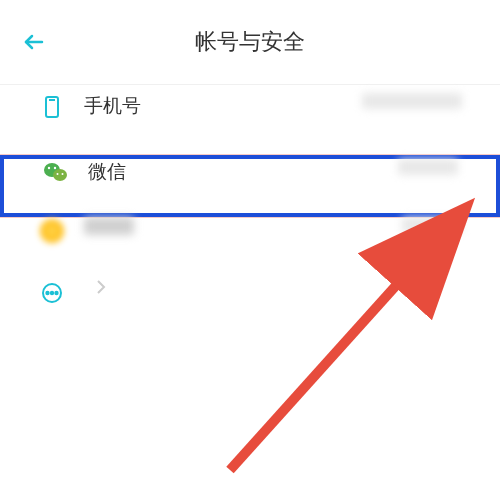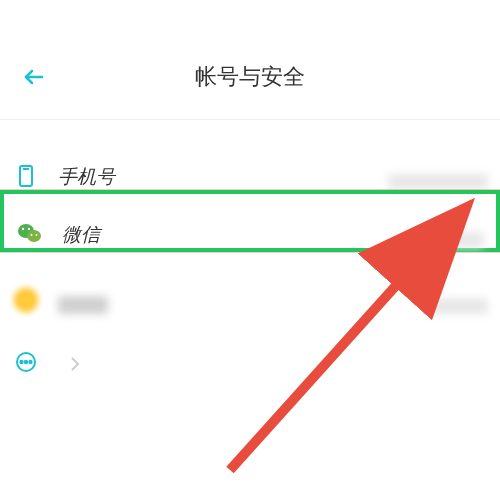--- a/index.html
+++ b/index.html
@@ -11,21 +11,20 @@
       position: relative;
       overflow: hidden;
     }
     .header {
       height: 85px;
       display: flex;
       align-items: center;
       padding: 0 20px;
       border-bottom: 1px solid #f0f0f0;
       position: relative;
-      margin-top: 35px;
     }
     .back-icon {
       width: 28px;
       height: 28px;
       display: flex;
       align-items: center;
       justify-content: center;
       cursor: pointer;
     }
     .title {
@@ -35,28 +34,27 @@
       font-size: 22px;
       color: #333;
       font-weight: 400;
     }
     .list {
       padding-top: 8px;
     }
     .list-item {
       height: 62px;
       display: flex;
-      align-items: flex-end;
-      padding: 0 12px;
+      align-items: flex-start;
+      padding: 0 38px;
       cursor: pointer;
       position: relative;
-      font-style: italic;
     }
     .list-item.highlighted {
-      border: 4px solid #22c55e;
+      border: 4px solid #1d4ed8;
       box-shadow: 0 0 0 1px rgba(231,76,60,0.3);
     }
     .item-icon {
       width: 28px;
       height: 28px;
       margin-right: 18px;
       display: flex;
       align-items: center;
       justify-content: center;
     }

